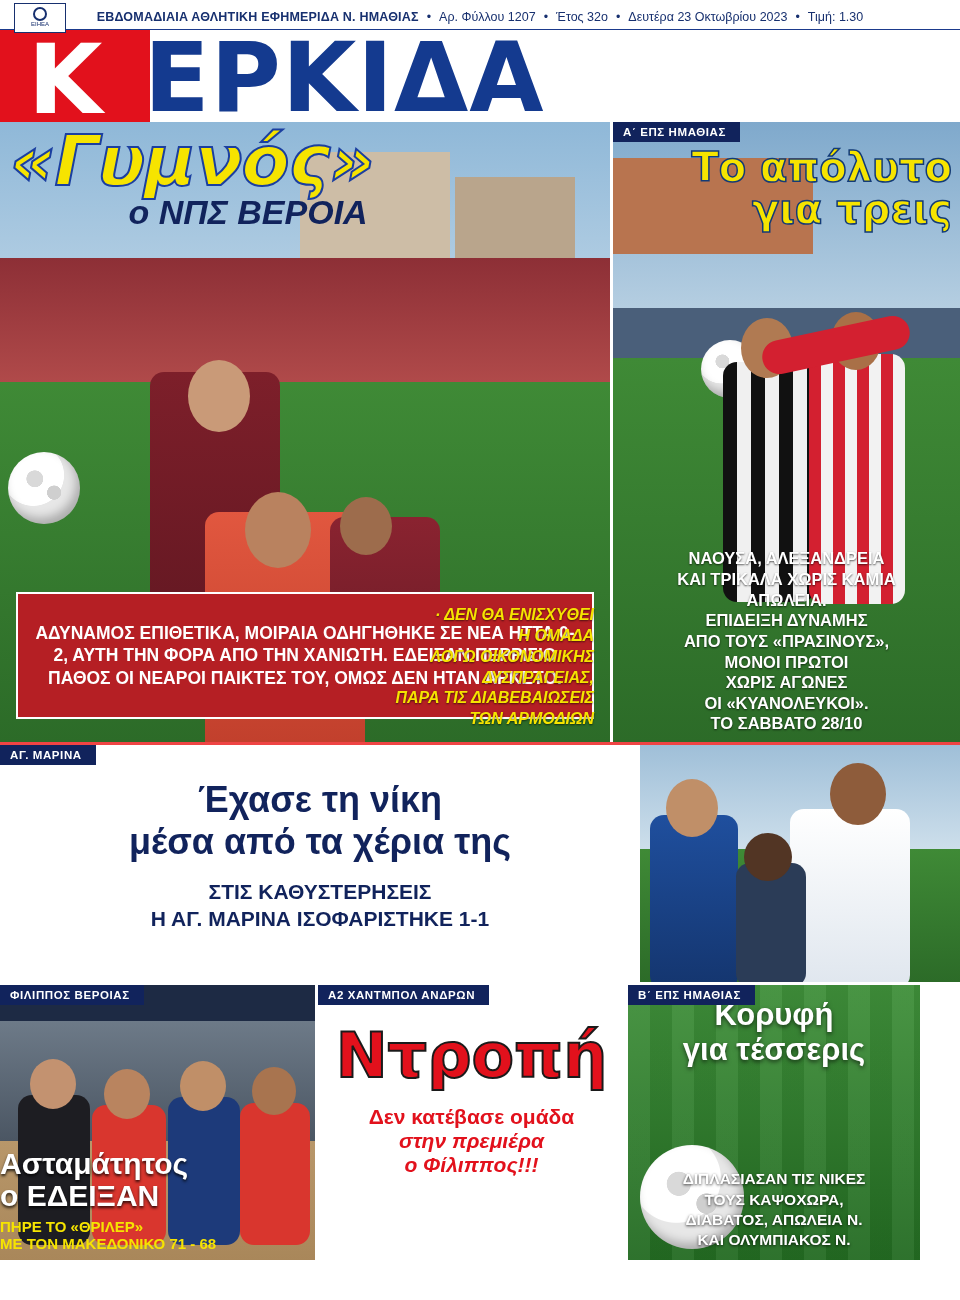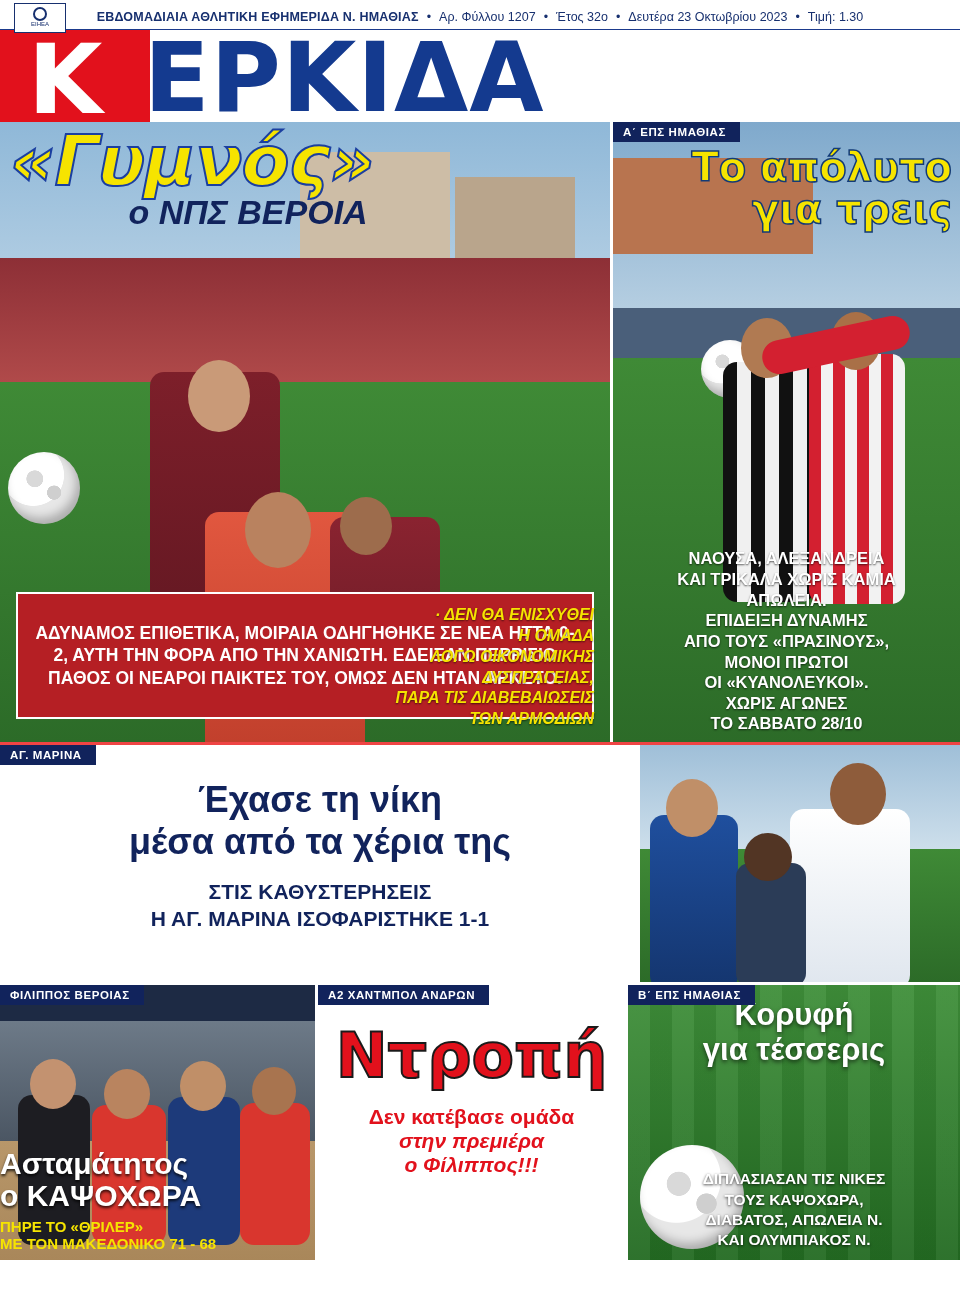--- a/index.html
+++ b/index.html
@@ -219,21 +219,21 @@
     color: #11235c;
     line-height: 1.3;
   }
 
   
   .bottom-row { display:flex; height: 278px; border-top: 3px solid #fff; }
   .bcol { position: relative; overflow: hidden; border-right: 3px solid #fff; }
   .bcol:last-child { border-right: none; }
   .b1 { width: 318px; background: #1d2a44; }
   .b2 { width: 310px; background: #ffffff; }
-  .b3 { width: 332px; background: #2f7a2f; }
+  .b3 { width: 292px; background: #2f7a2f; }
 
   .b1-txt {
     position:absolute; left:0; right:0; bottom:8px; text-align:left; z-index: 10;
   }
   .b1-txt .t1 { font-size: 30px; font-weight:bold; color:#ffffff; line-height:1.05; text-shadow:0 2px 3px rgba(0,0,0,.8); }
   .b1-txt .t2 { font-size: 30px; font-weight:bold; color:#ffffff; line-height:1.1; text-shadow:0 2px 3px rgba(0,0,0,.8); }
   .b1-txt .t3 { font-size: 15px; font-weight:bold; color:#f6e400; margin-top:6px; }
   .b1-txt .t4 { font-size: 15px; font-weight:bold; color:#f6e400; }
 
   .b2-inner { padding-top: 40px; text-align:center; }
@@ -353,22 +353,22 @@
       <div class="l">για τρεις</div>
     </div>
 
     <div class="right-sub">
       <div>ΝΑΟΥΣΑ, ΑΛΕΞΑΝΔΡΕΙΑ</div>
       <div>ΚΑΙ ΤΡΙΚΑΛΑ ΧΩΡΙΣ ΚΑΜΙΑ</div>
       <div>ΑΠΩΛΕΙΑ.</div>
       <div>ΕΠΙΔΕΙΞΗ ΔΥΝΑΜΗΣ</div>
       <div>ΑΠΟ ΤΟΥΣ «ΠΡΑΣΙΝΟΥΣ»,</div>
       <div>ΜΟΝΟΙ ΠΡΩΤΟΙ</div>
+      <div>ΧΩΡΙΣ ΑΓΩΝΕΣ</div>
       <div>ΟΙ «ΚΥΑΝΟΛΕΥΚΟΙ».</div>
-      <div>ΧΩΡΙΣ ΑΓΩΝΕΣ</div>
       <div>ΤΟ ΣΑΒΒΑΤΟ 28/10</div>
     </div>
   </div>
 </div>
 
 <div class="band2">
   <div class="band2-left">
     <div class="kicker">ΑΓ. ΜΑΡΙΝΑ</div>
     <div class="b2-title">
       <div>Έχασε τη νίκη</div>
@@ -400,21 +400,21 @@
     <div class="player" style="left:30px;top:74px;width:46px;height:50px;background:#c39270;border-radius:50%;"></div>
     <div class="player" style="left:92px;top:120px;width:74px;height:140px;background:#d9362e;"></div>
     <div class="player" style="left:104px;top:84px;width:46px;height:50px;background:#b9845f;border-radius:50%;"></div>
     <div class="player" style="left:168px;top:112px;width:72px;height:148px;background:#1d3a7a;"></div>
     <div class="player" style="left:180px;top:76px;width:46px;height:50px;background:#c08f68;border-radius:50%;"></div>
     <div class="player" style="left:240px;top:118px;width:70px;height:142px;background:#d9362e;"></div>
     <div class="player" style="left:252px;top:82px;width:44px;height:48px;background:#a8744f;border-radius:50%;"></div>
     <div class="kicker">ΦΙΛΙΠΠΟΣ ΒΕΡΟΙΑΣ</div>
     <div class="b1-txt">
       <div class="t1">Ασταμάτητος</div>
-      <div class="t2">ο ΚΑΨΟΧΩΡΑ</div>
+      <div class="t2">ο ΕΔΕΙΞΑΝ</div>
       <div class="t3">ΠΗΡΕ ΤΟ «ΘΡΙΛΕΡ»</div>
       <div class="t4">ΜΕ ΤΟΝ ΜΑΚΕΔΟΝΙΚΟ 71 - 68</div>
     </div>
   </div>
 
   <div class="bcol b2">
     <div class="kicker">Α2 ΧΑΝΤΜΠΟΛ ΑΝΔΡΩΝ</div>
     <div class="b2-inner">
       <div class="big">Ντροπή</div>
       <div class="l2">Δεν κατέβασε ομάδα</div>

